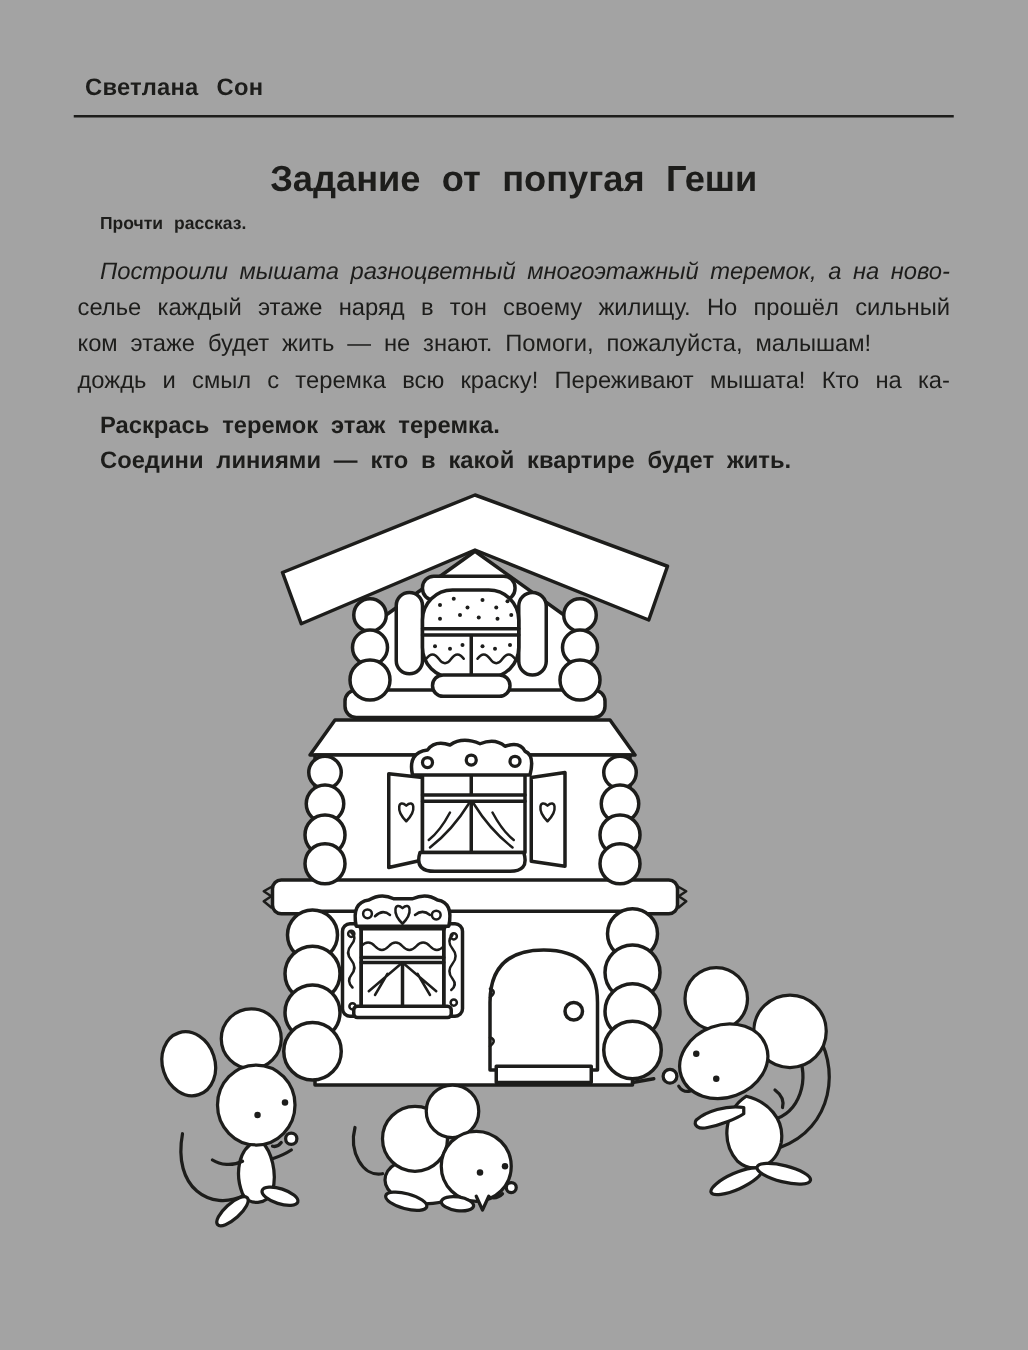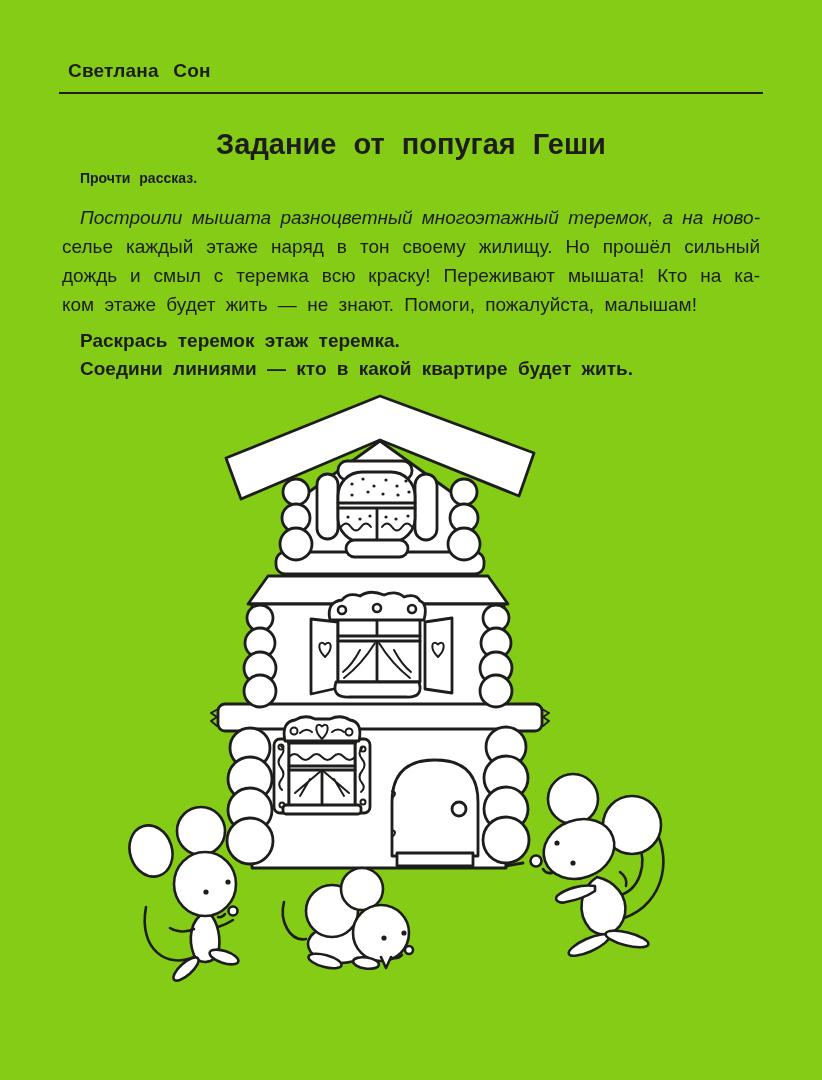--- a/index.html
+++ b/index.html
@@ -1,20 +1,20 @@
 <!DOCTYPE html>
 <html><head>
 <meta charset="utf-8">
 <style>
   html,body{margin:0;padding:0;background:#e8e8e8;}
   .page{
     position:relative;
     width:822px;height:1080px;
     margin:0 auto;
-    background:#84cc16;
+    background:#a3a3a3;
     font-family:"Liberation Sans","DejaVu Sans",sans-serif;
     color:#1d1d1b;
     overflow:hidden;
   }
   .author{
     position:absolute;left:68px;top:60px;
     font-size:19px;font-weight:700;letter-spacing:.2px;word-spacing:9px;
   }
   .rule{
     position:absolute;left:59px;right:59px;top:92px;height:2px;
@@ -54,22 +54,22 @@
 <div class="page">
 
   <div class="author">Светлана Сон</div>
   <div class="rule"></div>
   <div class="title">Задание от попугая Геши</div>
   <div class="intro">Прочти рассказ.</div>
 
   <div class="story">
     <div class="line first">Построили мышата разноцветный многоэтажный теремок, а на ново-</div>
     <div class="line">селье каждый этаже наряд в тон своему жилищу. Но прошёл сильный</div>
+    <div class="line last">ком этаже будет жить — не знают. Помоги, пожалуйста, малышам!</div>
     <div class="line">дождь и смыл с теремка всю краску! Переживают мышата! Кто на ка-</div>
-    <div class="line last">ком этаже будет жить — не знают. Помоги, пожалуйста, малышам!</div>
   </div>
 
   <div class="instructions">
     <div>Раскрась теремок этаж теремка.</div>
     <div>Соедини линиями — кто в какой квартире будет жить.</div>
   </div>
 
   <div class="art">
     <svg viewBox="0 380 822 700" xmlns="http://www.w3.org/2000/svg">
 

